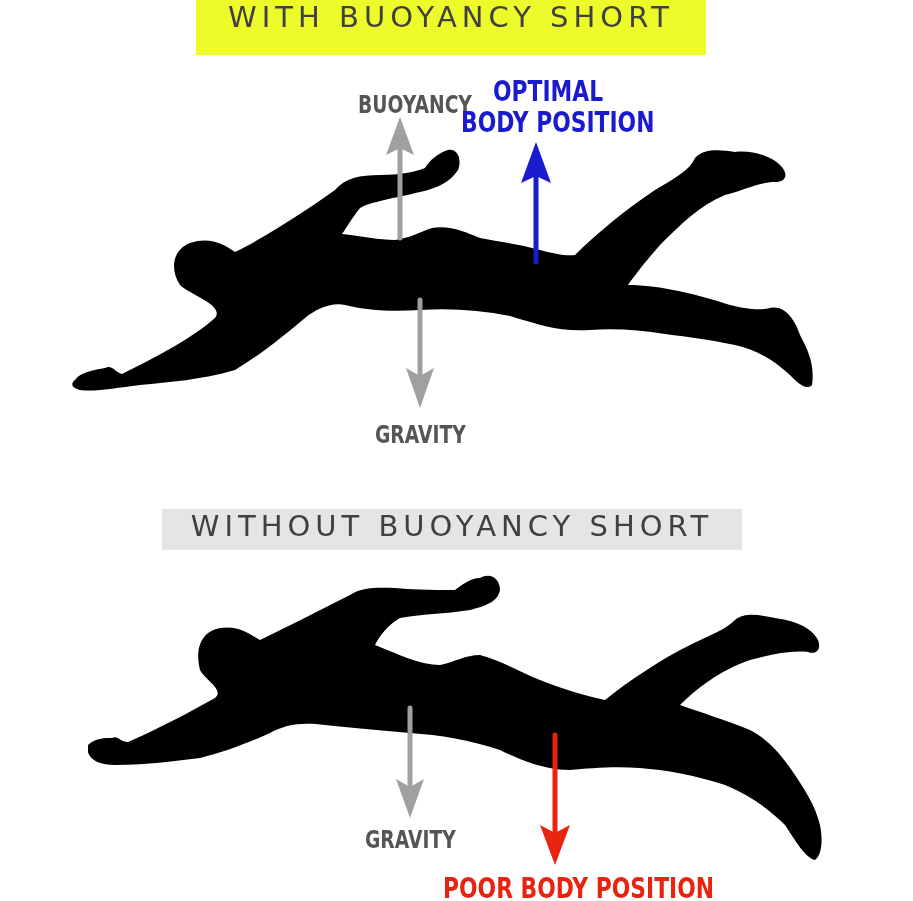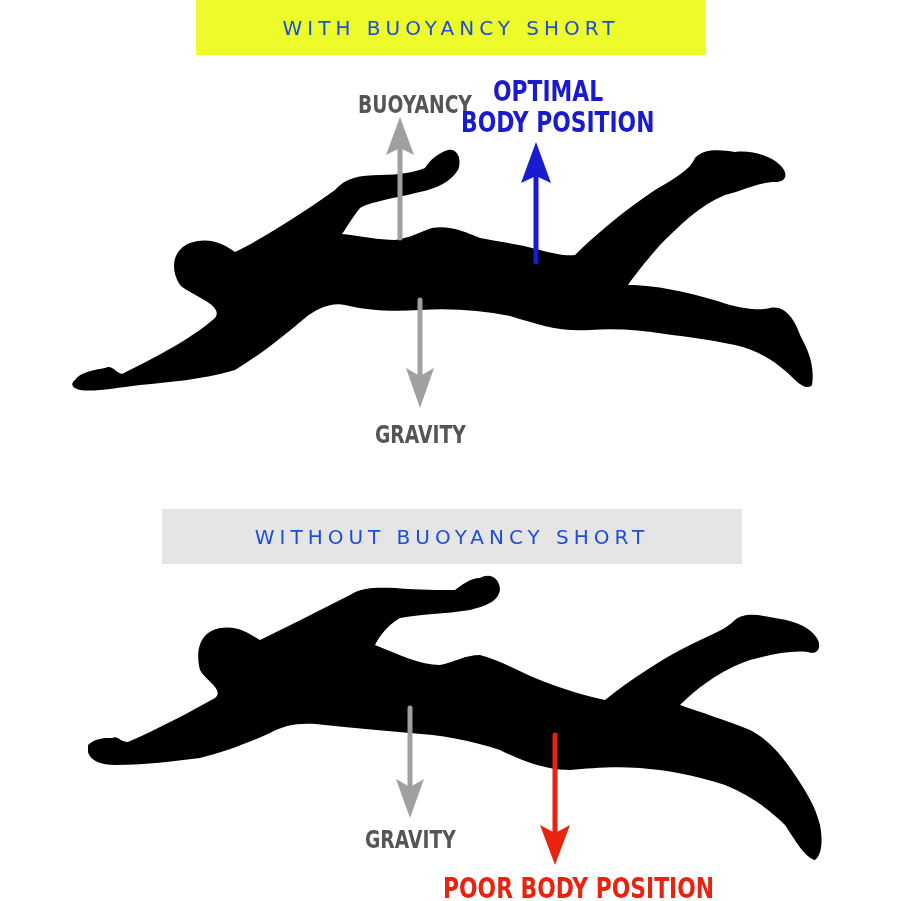--- a/index.html
+++ b/index.html
@@ -1,22 +1,22 @@
 <!DOCTYPE html>
 <html><head>
 <meta charset="utf-8">
 <style>
   html, body { margin: 0; padding: 0; background: #ffffff; }
   body { width: 913px; height: 901px; position: relative; overflow: hidden;
          font-family: "DejaVu Sans", sans-serif; }
-  .banner { position: absolute; display: flex; align-items: center; justify-content: center;
-            font-family: "DejaVu Sans", sans-serif; color: #1d4ed8; letter-spacing: 5px;
-            font-size: 20px; font-weight: normal; }
+  .banner { position: absolute; display: flex; align-items: flex-start; justify-content: center;
+            font-family: "DejaVu Sans", sans-serif; color: #404040; letter-spacing: 5px;
+            font-size: 29px; font-weight: normal; }
   .banner-top { left: 196px; top: 0; width: 510px; height: 55px; background: #eefb2a; }
-  .banner-bottom { left: 162px; top: 509px; width: 580px; height: 55px; background: #e5e5e5; }
+  .banner-bottom { left: 162px; top: 509px; width: 580px; height: 41px; background: #e5e5e5; }
   .figure { position: absolute; left: 0; width: 913px; padding-left: 20px; }
   .fig-top { top: 60px; height: 400px; }
   .fig-bottom { top: 565px; height: 336px; }
   .label { position: absolute; font-family: "DejaVu Sans", sans-serif; font-weight: bold;
            transform: scaleX(0.78); transform-origin: left top; white-space: nowrap; line-height: 1; }
   .lbl-gray { color: #555555; font-size: 24px; }
   .lbl-blue { color: #1a1acf; font-size: 28px; }
   .lbl-red  { color: #e8230f; font-size: 28px; }
   svg { position: absolute; left: 0; top: 0; }
 </style>

